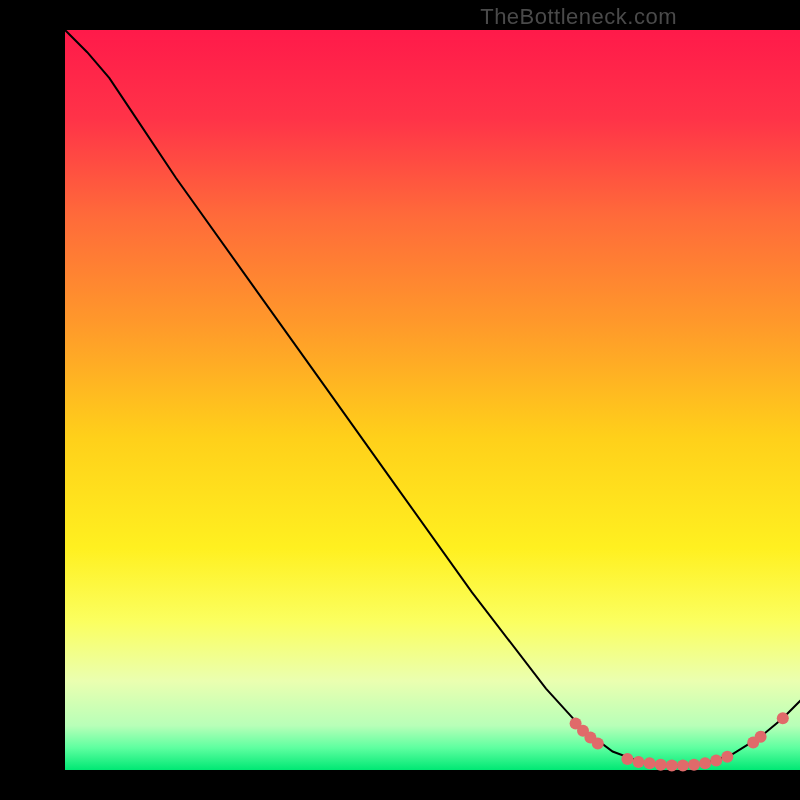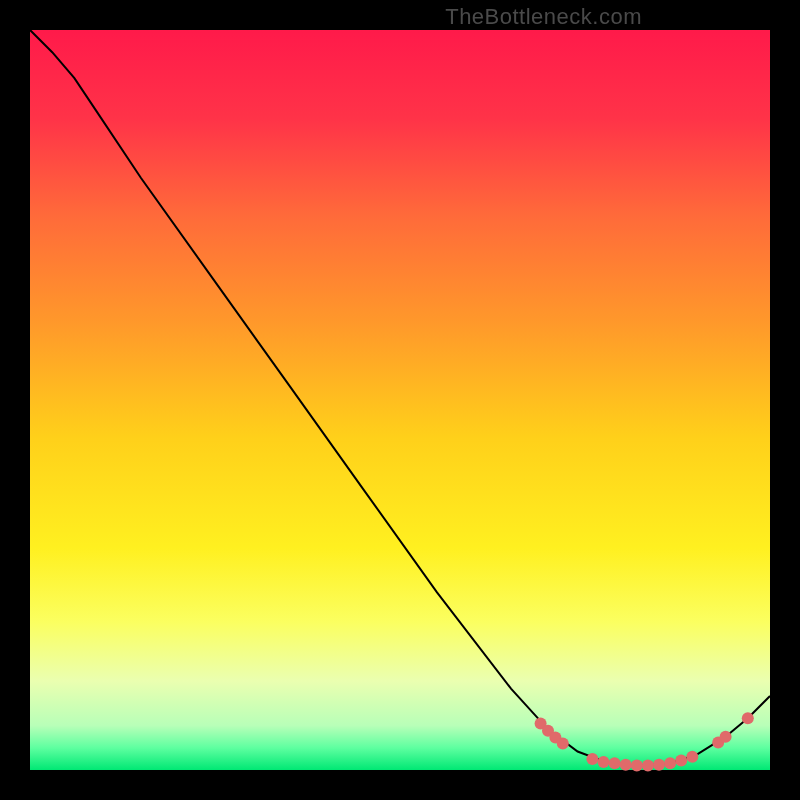--- a/index.html
+++ b/index.html
@@ -9,20 +9,21 @@
     height: 800px;
     background: #000;
     overflow: hidden;
     font-family: Arial, Helvetica, sans-serif;
   }
   .frame {
     position: relative;
     width: 652px;
     height: 800px;
     background: #000;
+    padding-left: 35px;
   }
   .watermark {
     position: absolute;
     top: 4px;
     right: 10px;
     color: #4a4a4a;
     font-size: 22px;
     font-weight: 500;
     letter-spacing: 0.5px;
     z-index: 10;

